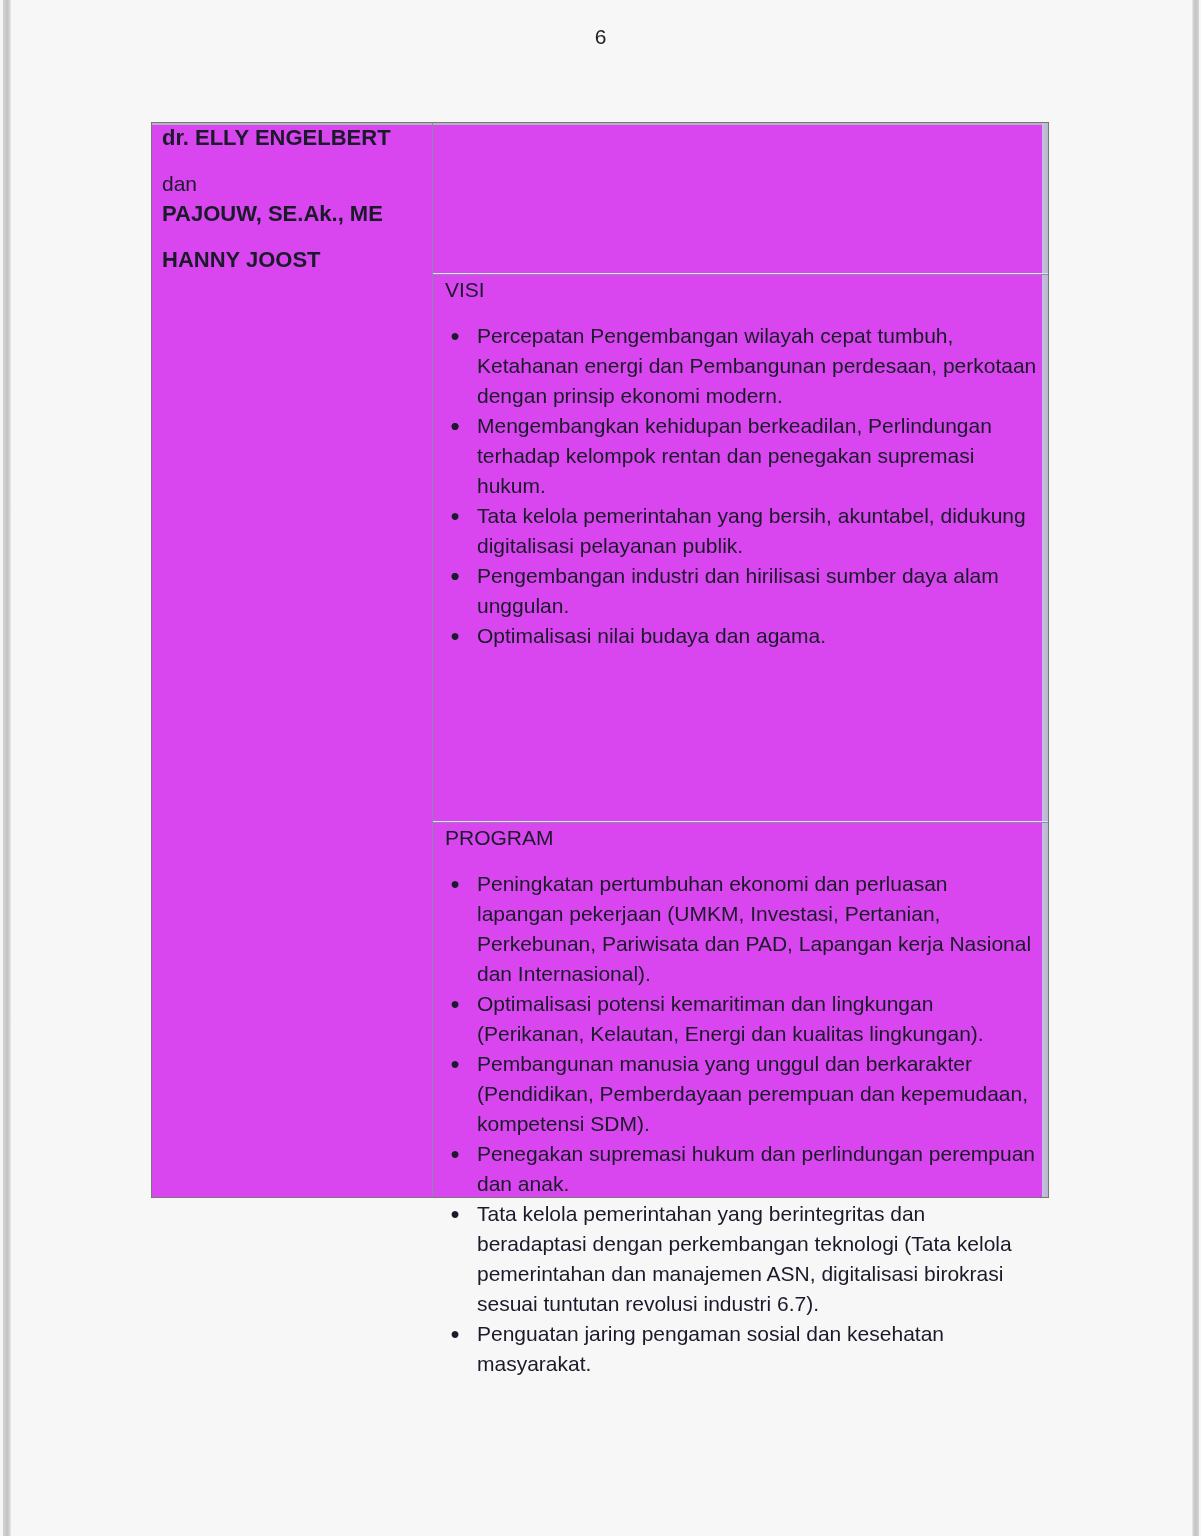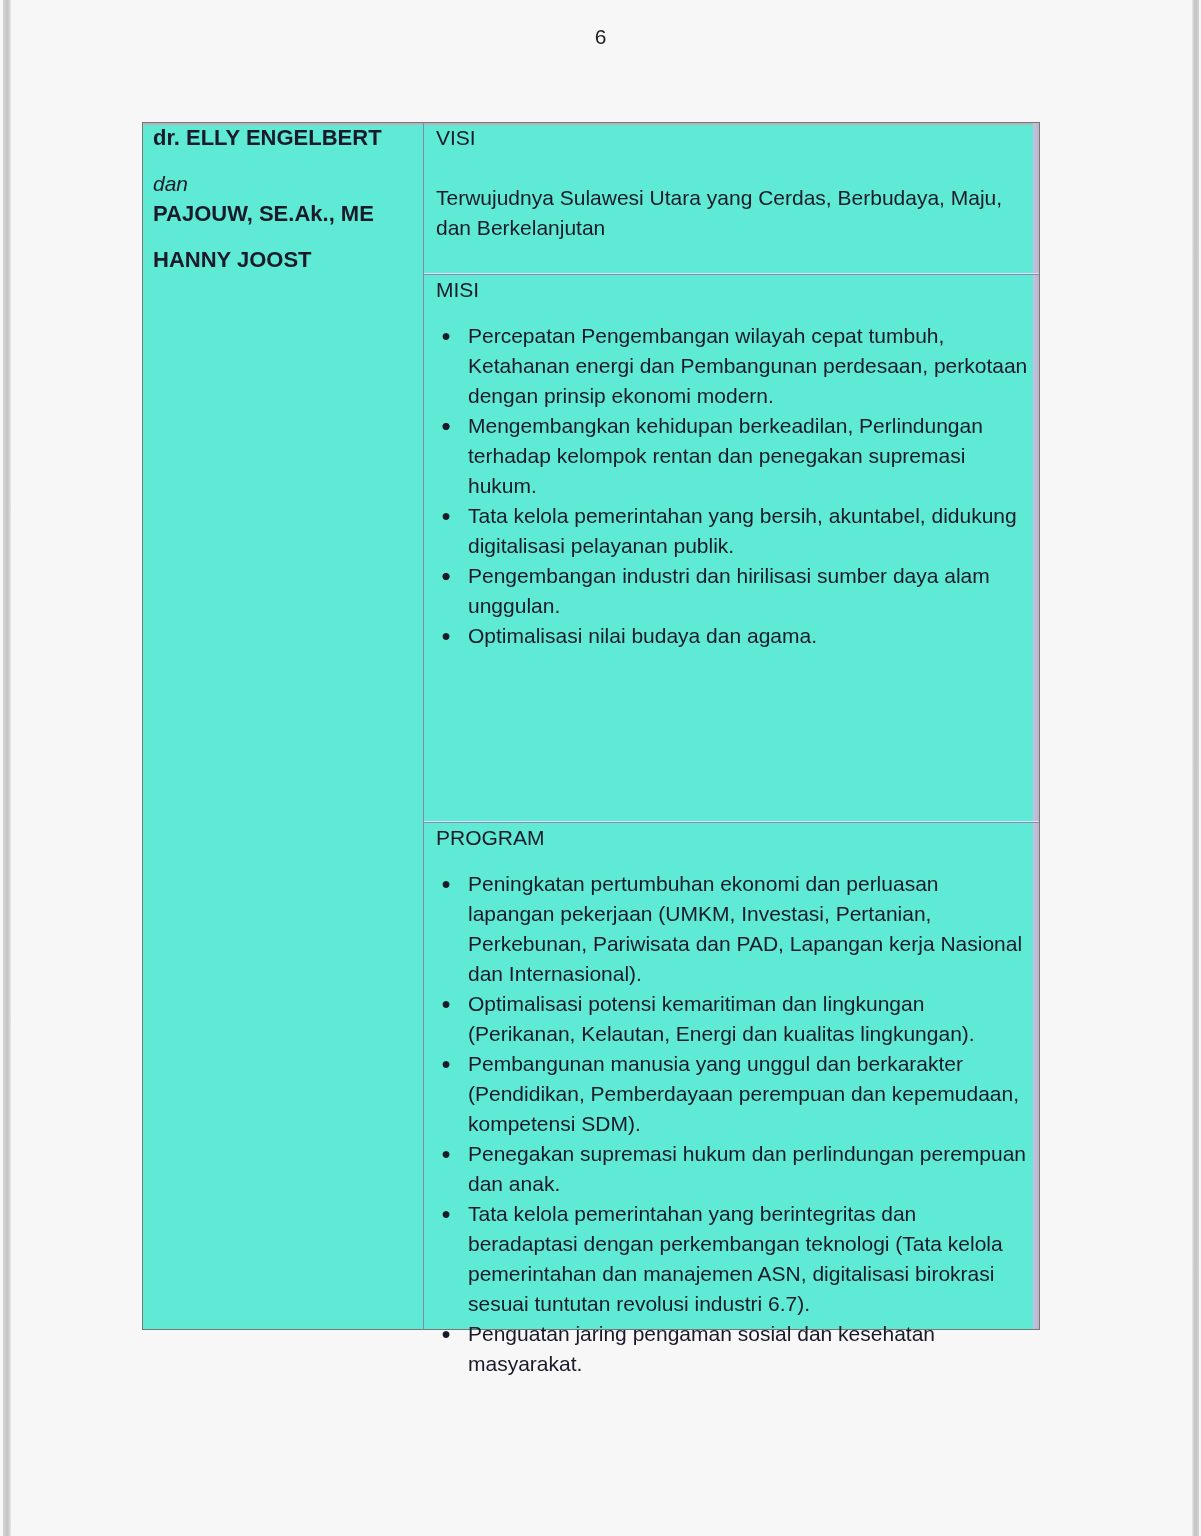--- a/index.html
+++ b/index.html
@@ -9,32 +9,32 @@
     font-family: "Liberation Sans", "DejaVu Sans", sans-serif;
     color: #1a1a2a;
   }
   .edge-left { position: absolute; left: 3px; top: 0; width: 8px; height: 1536px;
     background: linear-gradient(to right, #d2d2d2, #c4c4c4 60%, #e8e8e8); }
   .edge-right { position: absolute; left: 1192px; top: 0; width: 7px; height: 1536px;
     background: linear-gradient(to right, #e8e8e8, #c4c4c4 40%, #d2d2d2); }
   .page-number { position: absolute; left: 0; width: 1201px; top: 25px; text-align: center;
     font-size: 21px; color: #222; }
   .doc-table {
-    position: absolute; left: 142px; top: 122px; width: 898px; height: 1208px;
-    background: #5eead4; border: 1px solid #777;
+    position: absolute; left: 151px; top: 122px; width: 898px; height: 1076px;
+    background: #d946ef; border: 1px solid #777;
     box-shadow: inset 0 2px 0 #b5b5c0;
     box-sizing: border-box;
   }
   .col-left { position: absolute; left: 0; top: 0; width: 281px; height: 100%;
     border-right: 1.5px solid #8a86a8; box-sizing: border-box; }
   .col-right { position: absolute; left: 281px; top: 0; right: 0; height: 100%; }
   .right-edge-shade { position: absolute; right: 0; top: 0; width: 6px; height: 100%;
     background: linear-gradient(to right, #c6c1e4, #b9b7c9); }
   .candidate-name { font-weight: bold; font-size: 22px; line-height: 30px; margin: 0; }
-  .connector { font-size: 21px; line-height: 30px; margin: 0; font-style: italic; }
+  .connector { font-size: 21px; line-height: 30px; margin: 0; }
   .cell { position: absolute; left: 0; right: 0; box-sizing: border-box; padding-left: 12px; }
   .cell.sep { border-top: 1.5px solid #8f8aa9; box-shadow: 0 -1px 0 #e2ddf8; }
   .section-heading { font-size: 21px; line-height: 30px; margin: 0; }
   .section-text { font-size: 21px; line-height: 30px; margin: 0; }
   ul.bullets { list-style: none; margin: 0; padding: 0; }
   ul.bullets li { position: relative; padding-left: 32px; font-size: 21px; line-height: 30px; padding-right: 10px; }
   ul.bullets li .bullet { position: absolute; left: 0; top: 0; width: 20px; text-align: center; font-size: 16px; }
 </style>
 </head>
 <body>
@@ -50,27 +50,23 @@
       <p class="candidate-name">dr. ELLY ENGELBERT</p>
       <p class="connector" style="margin-top:16px;">dan</p>
       <p class="candidate-name">PAJOUW, SE.Ak., ME</p>
       <p class="candidate-name" style="margin-top:16px;">HANNY JOOST</p>
     </div>
   </div>
 
   <div class="col-right">
     <div class="right-edge-shade"></div>
 
-    <div class="cell" style="top:0; height:151px;">
-      <p class="section-heading">VISI</p>
-      <p class="section-text" style="margin-top:30px; padding-right:16px;">Terwujudnya Sulawesi Utara yang Cerdas, Berbudaya, Maju, dan Berkelanjutan</p>
-    </div>
 
     <div class="cell sep" style="top:151px; height:548px;">
-      <p class="section-heading">MISI</p>
+      <p class="section-heading">VISI</p>
       <ul class="bullets" style="margin-top:16px;">
         <li><span class="bullet">●</span><span>Percepatan Pengembangan wilayah cepat tumbuh, Ketahanan energi dan Pembangunan perdesaan, perkotaan dengan prinsip ekonomi modern.</span></li>
         <li><span class="bullet">●</span></li>
         <li><span class="bullet">●</span><span>Mengembangkan kehidupan berkeadilan, Perlindungan terhadap kelompok rentan dan penegakan supremasi hukum.</span></li>
         <li><span class="bullet">●</span><span>Tata kelola pemerintahan yang bersih, akuntabel, didukung digitalisasi pelayanan publik.</span></li>
         <li><span class="bullet">●</span></li>
         <li><span class="bullet">●</span><span>Pengembangan industri dan hirilisasi sumber daya alam unggulan.</span></li>
         <li><span class="bullet">●</span><span>Optimalisasi nilai budaya dan agama.</span></li>
       </ul>
     </div>

